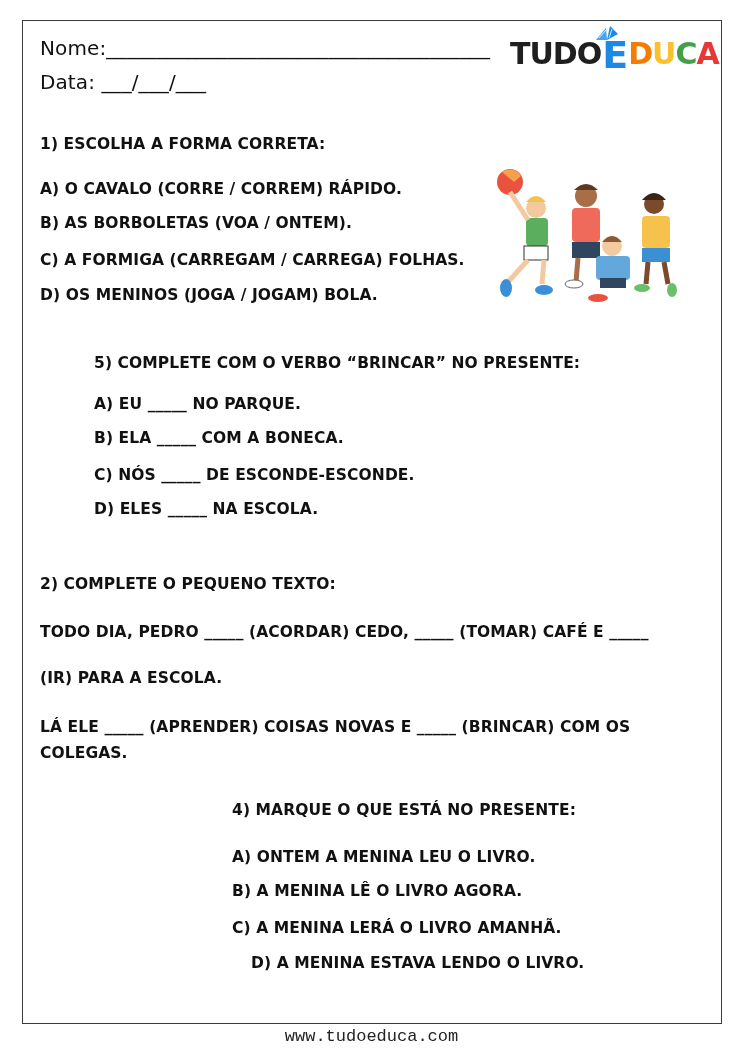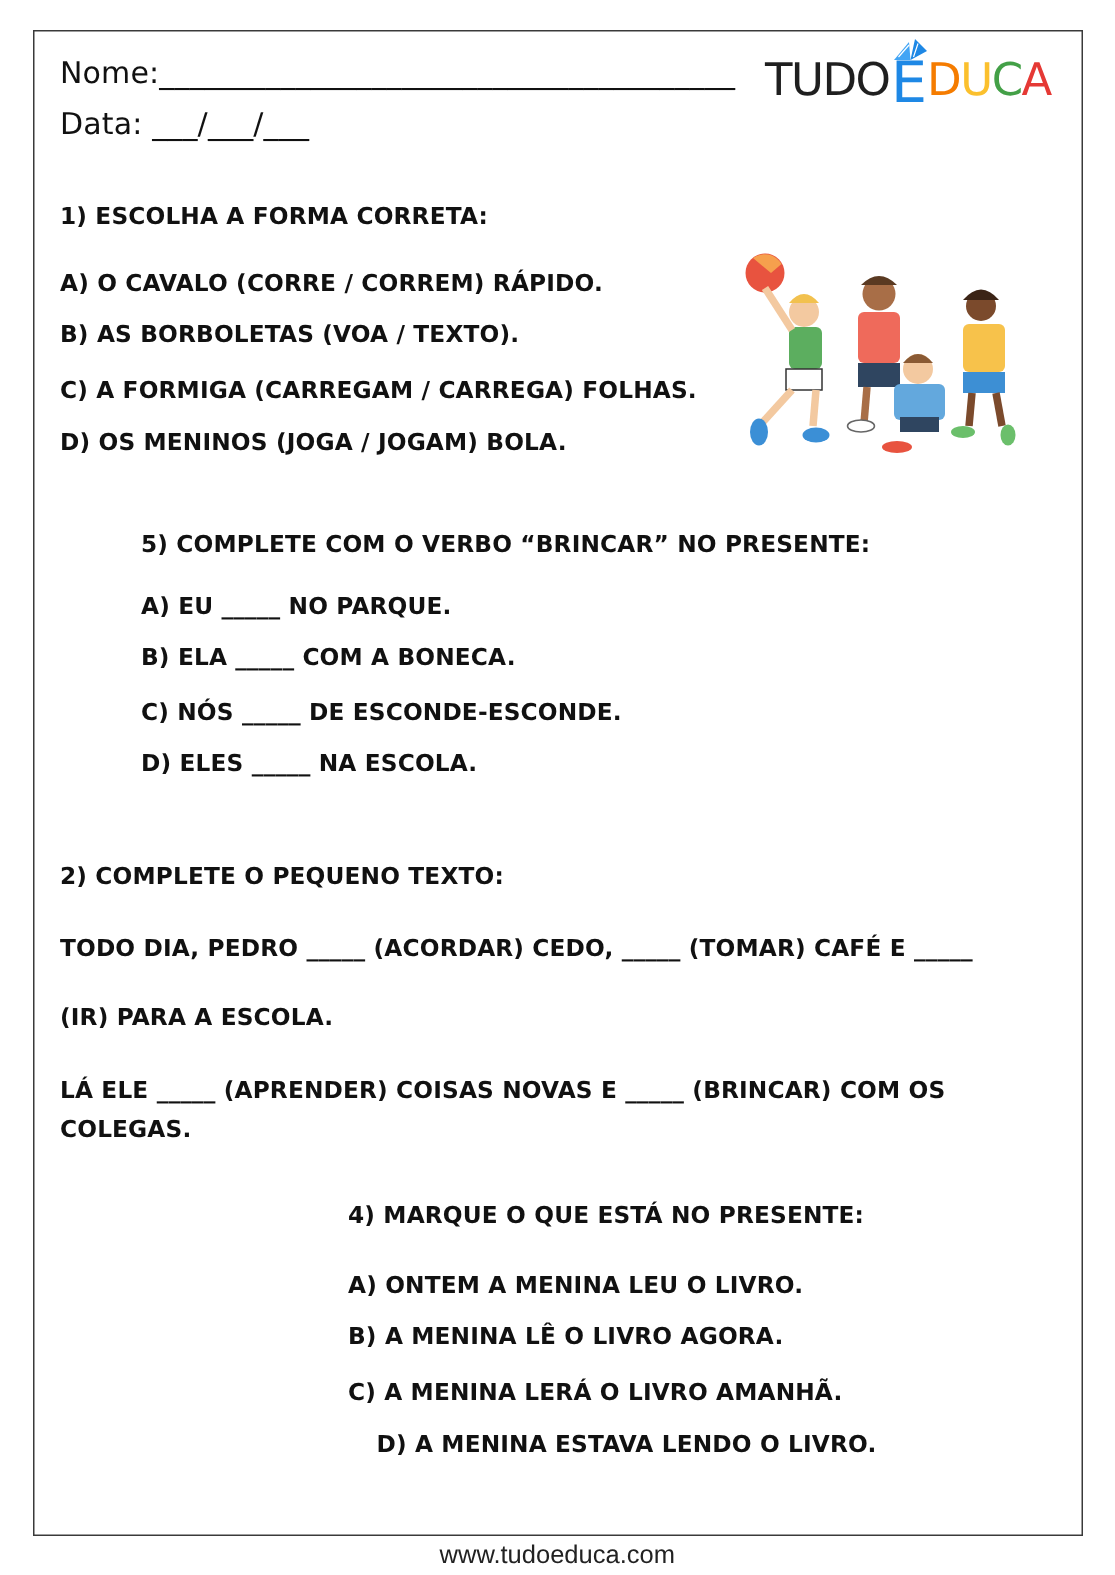--- a/index.html
+++ b/index.html
@@ -3,24 +3,24 @@
   <meta charset="utf-8">
   <style>
     html, body { margin: 0; padding: 0; background: #ffffff; }
     body { width: 743px; height: 1050px; position: relative; overflow: hidden;
            font-family: "DejaVu Sans", "Liberation Sans", sans-serif; color: #111111; }
     .frame { position: absolute; left: 22px; top: 20px; width: 700px; height: 1004px;
              border: 1.5px solid #3a3a3a; box-sizing: border-box; }
     .abs { position: absolute; white-space: nowrap; }
     .hdr { font-weight: normal; font-size: 20px; letter-spacing: 0.1px; }
     .q { font-weight: bold; font-size: 15.5px; letter-spacing: 0.1px; }
-    .footer { font-size: 17px; color: #222; font-family: Liberation Sans, sans-serif; }
+    .footer { font-size: 17px; color: #222; font-family: Liberation Mono, monospace; }
 
     .logo { position: absolute; left: 510px; top: 28px; height: 50px; display: flex; align-items: center;
-            font-family: "DejaVu Sans", sans-serif; font-weight: normal; font-size: 30px; letter-spacing: -1px; }
+            font-family: "DejaVu Sans", sans-serif; font-weight: bold; font-size: 30px; letter-spacing: -1px; }
     .logo .dark { color: #1f1f1f; }
     .logo .E { color: #1e88e5; font-size: 38px; position: relative; top: 2px; margin: 0 1px; }
     .logo .D { color: #f57c00; }
     .logo .U { color: #fbc02d; }
     .logo .C { color: #43a047; }
     .logo .A { color: #e53935; }
     .book { position: absolute; left: 84px; top: -4px; width: 26px; height: 18px; }
 
     .kids { position: absolute; left: 488px; top: 160px; width: 205px; height: 148px; }
   </style>
@@ -79,21 +79,21 @@
   <rect x="154" y="56" width="28" height="32" rx="4" fill="#f7c24b"></rect>
   <rect x="154" y="88" width="28" height="14" fill="#3d8fd4"></rect>
   <line x1="160" y1="102" x2="158" y2="124" stroke="#7b4a2c" stroke-width="5"></line>
   <line x1="176" y1="102" x2="180" y2="124" stroke="#7b4a2c" stroke-width="5"></line>
   <ellipse cx="154" cy="128" rx="8" ry="4" fill="#6bbf6b"></ellipse>
   <ellipse cx="184" cy="130" rx="5" ry="7" fill="#6bbf6b"></ellipse>
 </svg>
 
 <div class="abs q" style="left:40px; top:135px;">1) ESCOLHA A FORMA CORRETA:</div>
 <div class="abs q" style="left:40px; top:180px;">A) O CAVALO (CORRE / CORREM) RÁPIDO.</div>
-<div class="abs q" style="left:40px; top:214px;">B) AS BORBOLETAS (VOA / TEXTO).</div>
+<div class="abs q" style="left:40px; top:214px;">B) AS BORBOLETAS (VOA / ONTEM).</div>
 <div class="abs q" style="left:40px; top:251px;">C) A FORMIGA (CARREGAM / CARREGA) FOLHAS.</div>
 <div class="abs q" style="left:40px; top:286px;">D) OS MENINOS (JOGA / JOGAM) BOLA.</div>
 
 <div class="abs q" style="left:94px; top:354px;">5) COMPLETE COM O VERBO “BRINCAR” NO PRESENTE:</div>
 <div class="abs q" style="left:94px; top:395px;">A) EU _____ NO PARQUE.</div>
 <div class="abs q" style="left:94px; top:429px;">B) ELA _____ COM A BONECA.</div>
 <div class="abs q" style="left:94px; top:466px;">C) NÓS _____ DE ESCONDE-ESCONDE.</div>
 <div class="abs q" style="left:94px; top:500px;">D) ELES _____ NA ESCOLA.</div>
 
 <div class="abs q" style="left:40px; top:575px;">2) COMPLETE O PEQUENO TEXTO:</div>

